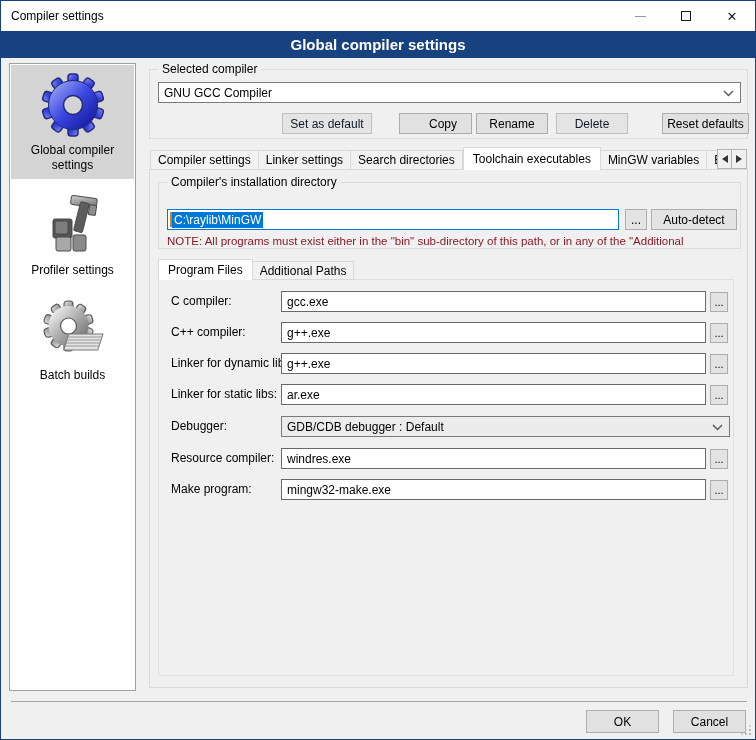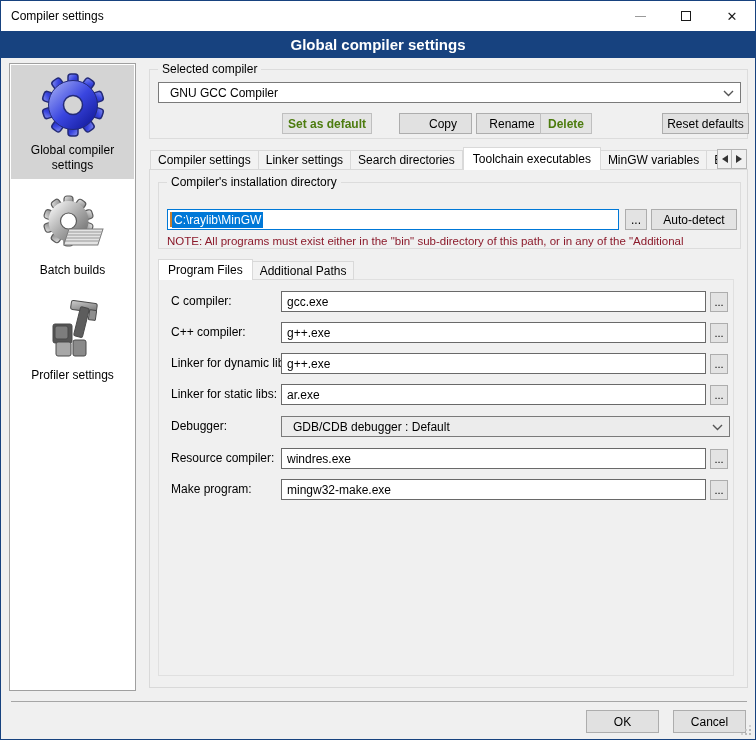--- a/index.html
+++ b/index.html
@@ -28,27 +28,27 @@
   .sidebar { position:absolute; left:8px; top:62px; width:127px; height:628px; background:#fff; border:1px solid #a0a0a0; }
   .side-item { width:123px; margin:1px auto 6px; padding:8px 2px 6px; text-align:center; cursor:default; }
   .side-item.selected { background:#d4d4d4; }
   .side-item .icon64 { width:64px; height:64px; margin:0 auto 6px; display:block; }
   .side-item .side-label { font-size:12px; line-height:1.25; color:#000; }
 
   
   .groupbox { position:absolute; border:1px solid #dcdcdc; background:#f0f0f0; }
   .legend { position:absolute; top:-8px; left:8px; background:#f0f0f0; padding:0 4px; font-size:12px; color:#000; white-space:nowrap; }
 
-  .combo { position:absolute; height:21px; background:#fff; border:1px solid #7a7a7a; display:flex; align-items:center; padding-left:11px; }
+  .combo { position:absolute; height:21px; background:#fff; border:1px solid #7a7a7a; display:flex; align-items:center; padding-left:5px; }
   .combo .chev { position:absolute; right:6px; top:7px; }
   .combo.gray { background:#ececec; }
 
   .btn { position:absolute; height:21px; background:#e1e1e1; border:1px solid #adadad; font-size:12px;
          display:flex; align-items:center; justify-content:center; color:#000; cursor:default; }
-  .btn.disabled { color:#4d7c0f; border-color:#bfbfbf; background:#e4e4e4;font-weight:bold; }
+  .btn.disabled { color:#0f172a; border-color:#bfbfbf; background:#e4e4e4; }
 
   
   .tabbar { position:absolute; left:149px; top:146px; width:598px; height:23px; display:flex; align-items:flex-end; overflow:hidden; padding-right:32px; }
   .tab { height:20px; background:#f2f2f2; border:1px solid #d9d9d9; border-left:none; padding:0 7px;
          display:flex; align-items:center; white-space:nowrap; font-size:12px; cursor:default; }
   .tab:first-child { border-left:1px solid #d9d9d9; }
   .tab.active { height:23px; background:#fff; border:1px solid #d9d9d9; border-bottom:none; position:relative; z-index:3; padding:6px 9px; }
   .tab.clipped { max-width:42px; overflow:hidden; }
   .tab-arrows { position:absolute; right:8px; top:148px; display:flex; z-index:4; }
   .spin-btn { width:15px; height:20px; background:#f0f0f0; border:1px solid #b5b5b5; display:flex; align-items:center; justify-content:center; }
@@ -128,20 +128,41 @@
             <rect x="27" y="1" width="10" height="11" rx="3" transform="rotate(252 32 32)"></rect>
             <rect x="27" y="1" width="10" height="11" rx="3" transform="rotate(288 32 32)"></rect>
             <rect x="27" y="1" width="10" height="11" rx="3" transform="rotate(324 32 32)"></rect>
           </g>
         </g>
         <circle cx="32" cy="32" r="17" fill="none" stroke="url(#bg1)" stroke-width="15"></circle>
         <circle cx="32" cy="32" r="9.5" fill="none" stroke="#232a78" stroke-width="1.5"></circle>
         <circle cx="32" cy="32" r="24.5" fill="none" stroke="#232a78" stroke-width="1"></circle>
       </svg>
       <div class="side-label">Global compiler settings</div>
+    </div>
+
+    <div class="side-item">
+      <svg class="icon64" viewBox="0 0 64 64">
+        <defs>
+          <linearGradient id="gg1" x1="0" y1="0" x2="1" y2="1">
+            <stop offset="0" stop-color="#cfcfcf"></stop>
+              <stop offset="1" stop-color="#6e6e6e"></stop>
+          </linearGradient>
+        </defs>
+        <g stroke="#4a4a4a" stroke-width="1">
+          <rect x="30" y="4" width="26" height="9" rx="2" fill="url(#gg1)" transform="rotate(8 43 8)"></rect>
+          <rect x="36" y="9" width="9" height="30" rx="2" fill="#5d5d5d" transform="rotate(14 40 24)"></rect>
+          <rect x="48" y="12" width="7" height="10" rx="1" fill="#8f8f8f" transform="rotate(8 51 17)"></rect>
+          <rect x="12" y="26" width="19" height="19" rx="2" fill="#555"></rect>
+          <rect x="14" y="28" width="13" height="13" rx="2" fill="#7d7d7d"></rect>
+          <rect x="15" y="44" width="15" height="14" rx="2" fill="#a8a8a8"></rect>
+          <rect x="32" y="42" width="13" height="16" rx="2" fill="#8a8a8a"></rect>
+        </g>
+      </svg>
+      <div class="side-label">Profiler settings</div>
     </div>
 
     <div class="side-item">
       <svg class="icon64" viewBox="0 0 64 64">
         <defs>
           <linearGradient id="gg2" x1="0" y1="0" x2="1" y2="1">
             <stop offset="0" stop-color="#e9e9e9"></stop>
               <stop offset="0.5" stop-color="#ababab"></stop>
               <stop offset="1" stop-color="#787878"></stop>
           </linearGradient>
@@ -165,55 +186,34 @@
         <g transform="translate(18,36) skewX(-18)">
           <rect x="10" y="0" width="34" height="16" fill="#e3e3e3" stroke="#7a7a7a" stroke-width="1"></rect>
           <line x1="10" y1="3" x2="44" y2="3" stroke="#9a9a9a" stroke-width="1"></line>
           <line x1="10" y1="6" x2="44" y2="6" stroke="#9a9a9a" stroke-width="1"></line>
           <line x1="10" y1="9" x2="44" y2="9" stroke="#9a9a9a" stroke-width="1"></line>
           <line x1="10" y1="12" x2="44" y2="12" stroke="#9a9a9a" stroke-width="1"></line>
         </g>
       </svg>
       <div class="side-label">Batch builds</div>
     </div>
-
-    <div class="side-item">
-      <svg class="icon64" viewBox="0 0 64 64">
-        <defs>
-          <linearGradient id="gg1" x1="0" y1="0" x2="1" y2="1">
-            <stop offset="0" stop-color="#cfcfcf"></stop>
-              <stop offset="1" stop-color="#6e6e6e"></stop>
-          </linearGradient>
-        </defs>
-        <g stroke="#4a4a4a" stroke-width="1">
-          <rect x="30" y="4" width="26" height="9" rx="2" fill="url(#gg1)" transform="rotate(8 43 8)"></rect>
-          <rect x="36" y="9" width="9" height="30" rx="2" fill="#5d5d5d" transform="rotate(14 40 24)"></rect>
-          <rect x="48" y="12" width="7" height="10" rx="1" fill="#8f8f8f" transform="rotate(8 51 17)"></rect>
-          <rect x="12" y="26" width="19" height="19" rx="2" fill="#555"></rect>
-          <rect x="14" y="28" width="13" height="13" rx="2" fill="#7d7d7d"></rect>
-          <rect x="15" y="44" width="15" height="14" rx="2" fill="#a8a8a8"></rect>
-          <rect x="32" y="42" width="13" height="16" rx="2" fill="#8a8a8a"></rect>
-        </g>
-      </svg>
-      <div class="side-label">Profiler settings</div>
-    </div>
   </div>
 
   <div class="groupbox" style="left:148px; top:68px; width:599px; height:70px;">
     <span class="legend">Selected compiler</span>
     <div class="combo" style="left:8px; top:12px; width:583px;">
       <span>GNU GCC Compiler</span>
       <svg class="chev" width="11" height="7" viewBox="0 0 11 7">
           <path d="M1 1 L5.5 5.5 L10 1" fill="none" stroke="#555" stroke-width="1.4"></path>
         </svg>
     </div>
     <div class="btn disabled" style="left:132px; top:43px; width:90px;">Set as default</div>
     <div class="btn" style="left:249px; top:43px; width:73px;padding-left:15px;">Copy</div>
     <div class="btn" style="left:326px; top:43px; width:72px;">Rename</div>
-    <div class="btn disabled" style="left:390px; top:43px; width:52px;">Delete</div>
+    <div class="btn disabled" style="left:406px; top:43px; width:72px;">Delete</div>
     <div class="btn" style="left:512px; top:43px; width:87px;">Reset defaults</div>
   </div>
 
   <div class="tabbar">
     <div class="tab">Compiler settings</div>
     <div class="tab">Linker settings</div>
     <div class="tab">Search directories</div>
     <div class="tab active">Toolchain executables</div>
     <div class="tab">MinGW variables</div>
     <div class="tab clipped">Build options</div>

